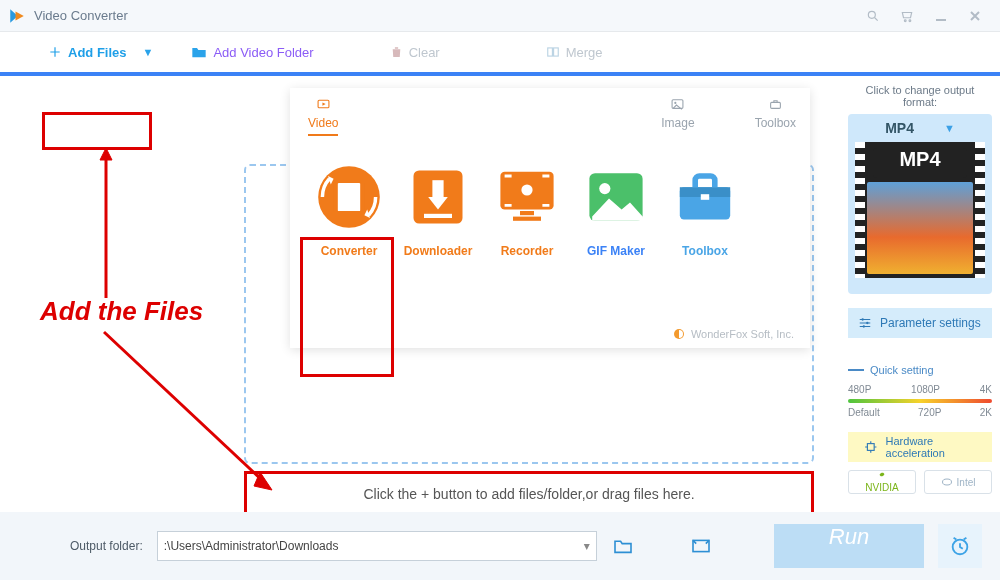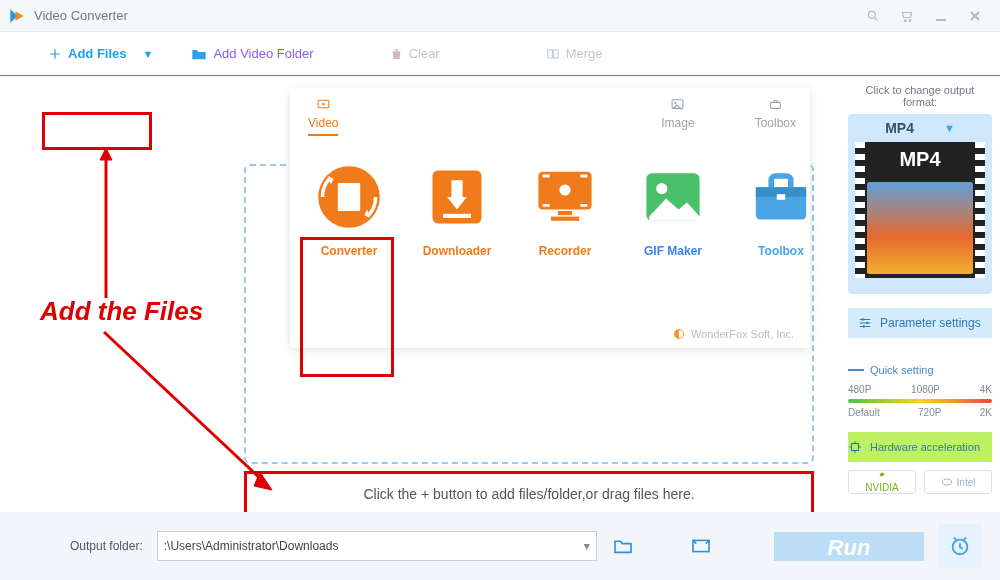--- a/index.html
+++ b/index.html
@@ -5,38 +5,38 @@
 * { margin: 0; padding: 0; box-sizing: border-box; font-family: "Segoe UI", Arial, sans-serif; }
 body { width: 1000px; height: 580px; background: #fff; overflow: hidden; position: relative; }
 
 
 .titlebar { height: 32px; background: #f5f8fb; display: flex; align-items: center; padding: 0 8px; border-bottom: 1px solid #e6e9ec; }
 .app-logo { width: 18px; height: 18px; margin-right: 8px; }
 .app-title { font-size: 13px; color: #6a7b8d; flex: 1; }
 .titlebar .ticon { width: 34px; height: 32px; display: flex; align-items: center; justify-content: center; color: #b2bcc6; cursor: pointer; }
 
 
-.toolbar { height: 44px; display: flex; align-items: center; border-bottom: 1px solid #3b82f6; padding-left: 40px; }
+.toolbar { height: 44px; display: flex; align-items: center; border-bottom: 4px solid #3b82f6; padding-left: 40px; }
 .tb-btn { display: flex; align-items: center; gap: 6px; font-size: 13px; padding: 4px 8px; cursor: pointer; }
 .tb-btn.add { color: #1e9fe8; font-weight: 600; }
 .tb-btn.folder { color: #8b5cf6; margin-left: 30px; }
 .tb-btn.disabled { color: #bfc7cf; margin-left: 60px; }
 .tb-caret { color: #2aa3ea; margin-left: 8px; cursor: pointer; font-size: 11px; }
 
 
 .main { display: flex; height: 436px; }
 .left { flex: 1; position: relative; }
 .right { width: 160px; padding: 8px 8px 0 8px; }
 
 
 .panel { position: absolute; left: 290px; top: 12px; width: 520px; height: 260px; background: #fff; box-shadow: 0 2px 10px rgba(0,0,0,.12); }
 .panel-tabs { display: flex; gap: 60px; padding: 10px 14px 4px 18px; font-size: 12px; color: #9aa4ae; }
 .panel-tabs .tab { display: flex; align-items: center; gap: 6px; flex-direction: column; }
 .panel-tabs .tab.active { color: #f07a1a; border-bottom: 2px solid #f07a1a; padding-bottom: 4px; }
-.tiles { display: flex; gap: 22px; padding: 18px 16px 0 16px; }
+.tiles { display: flex; gap: 3px; padding: 18px 16px 0 16px; }
 .tile { width: 86px; text-align: center; cursor: pointer; }
 .tile .ticon-box { width: 86px; height: 78px; display: flex; align-items: center; justify-content: center; }
 .tile-label { font-size: 12px; margin-top: 8px; color: #f17b1a; font-weight: 600; }
 .tile.gif .tile-label { color: #3b82f6; }
 .tile.tool .tile-label { color: #4aa5e6; }
 .panel-footer { position: absolute; right: 16px; bottom: 8px; color: #b6bdc4; font-size: 11px; display: flex; align-items: center; gap: 6px; }
 
 
 .dropzone { position: absolute; left: 244px; top: 88px; width: 570px; height: 300px; border: 2px dashed #9bc7ef; border-radius: 6px; }
 .drop-hint { position: absolute; left: 244px; top: 395px; width: 570px; height: 46px; display: flex; align-items: center; justify-content: center; font-size: 14px; color: #555; }
@@ -61,33 +61,33 @@
 
 .param-btn { margin-top: 14px; width: 144px; height: 30px; background: #d5ecfb; color: #2e79b6; font-size: 12px; display: flex; align-items: center; padding-left: 10px; gap: 8px; cursor: pointer; }
 
 .quick-setting { margin-top: 26px; }
 .qs-head { font-size: 11px; color: #4a8ac6; display: flex; align-items: center; gap: 6px; }
 .qs-head::before { content: ""; width: 16px; height: 2px; background: #4a8ac6; display: inline-block; }
 .qs-labels { display: flex; justify-content: space-between; font-size: 10px; color: #808a94; margin-top: 8px; }
 .qs-bar { height: 4px; border-radius: 2px; background: linear-gradient(90deg,#4ec43e,#f7d22b,#ef4a2f); margin-top: 4px; }
 .qs-labels2 { display: flex; justify-content: space-between; font-size: 10px; color: #808a94; margin-top: 4px; }
 
-.hw-btn { margin-top: 14px; width: 144px; height: 30px; background: #bef264; color: #2e79b6; font-size: 11px; display: flex; align-items: center; padding-left: 0; gap: 8px; cursor: pointer; }
+.hw-btn { margin-top: 14px; width: 144px; height: 30px; background: #fef9c3; color: #2e79b6; font-size: 11px; display: flex; align-items: center; padding-left: 16px; gap: 8px; cursor: pointer; }
 .vendor-row { display: flex; gap: 8px; margin-top: 8px; }
 .vendor { flex: 1; height: 24px; border: 1px solid #d9e1e8; border-radius: 3px; display: flex; align-items: center; justify-content: center; font-size: 10px; gap: 4px; }
 .vendor.nv { color: #7bb51a; flex-direction: column; }
 .vendor.intel { color: #9fb4c6; }
 
 
 .bottom { position: absolute; left: 0; right: 0; bottom: 0; height: 68px; background: #f2f6fa; display: flex; align-items: center; padding: 0 18px 0 70px; gap: 14px; }
 .bottom label { font-size: 12px; color: #4d5a66; }
 .out-input { width: 440px; height: 24px; border: 1px solid #c6d0d9; background: #fff; font-size: 12px; padding: 14px 6px; color: #444; display: flex; align-items: center; justify-content: space-between; }
 .out-input .dd { color: #888; cursor: pointer; }
 .bicon { width: 24px; height: 24px; display: flex; align-items: center; justify-content: center; color: #2d8fd4; cursor: pointer; }
-.run-btn { margin-left: auto; width: 150px; height: 29px; background: #bcddf5; color: #fff; font-size: 22px; font-weight: 700; display: flex; align-items: flex-end; justify-content: center; font-style: italic; cursor: pointer; }
+.run-btn { margin-left: auto; width: 150px; height: 44px; background: #bcddf5; color: #fff; font-size: 22px; font-weight: 400; display: flex; align-items: flex-start; justify-content: center; font-style: italic; cursor: pointer; }
 .alarm { width: 44px; height: 44px; display: flex; align-items: center; justify-content: center; color: #3da3e6; cursor: pointer; background: #e7f3fc; }
 
 </style>
 </head>
 <body>
 
 <div class="titlebar">
   <svg class="app-logo" viewBox="0 0 24 24">
       <path fill="#2a9ae0" d="M3 3l10 9L3 21z"></path>
       <path fill="#f08a1e" d="M10 6l11 6-11 6z"></path>

